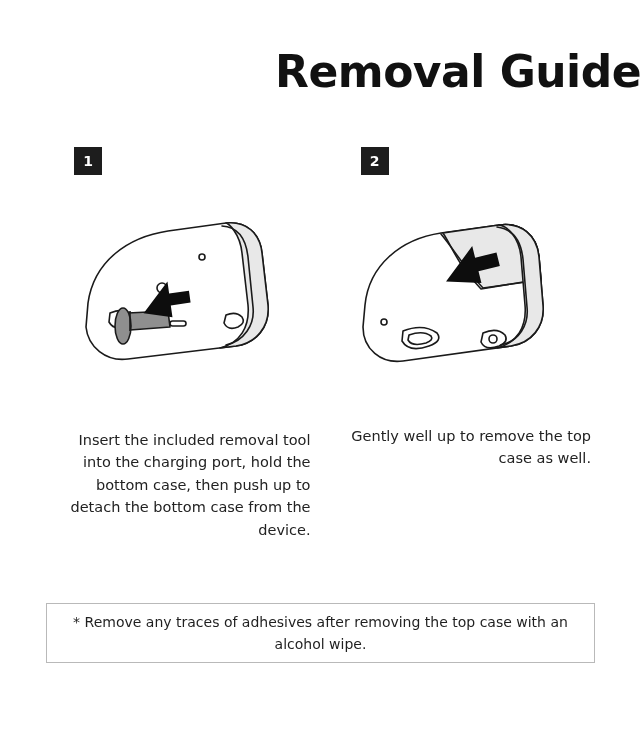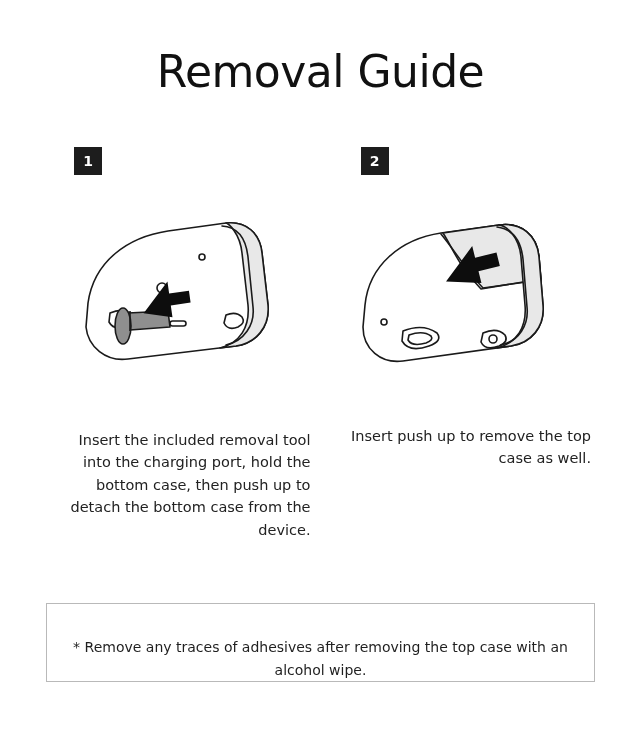--- a/index.html
+++ b/index.html
@@ -14,23 +14,23 @@
     color: #1a1a1a;
     overflow: hidden;
   }
   .page {
     position: relative;
     width: 641px;
     height: 745px;
     box-sizing: border-box;
   }
   .title {
-    text-align: center;
+    text-align: right;
     font-size: 44px;
-    font-weight: normal;
+    font-weight: bold;
     letter-spacing: -0.5px;
     margin: 0;
     padding-top: 46px;
     color: #111111;
   }
   .steps {
     display: flex;
     margin-top: 50px;
     padding: 0 40px;
     box-sizing: border-box;
@@ -75,25 +75,25 @@
     margin-top: 6px;
   }
   .step-2 .caption {
     margin-top: 2px;
   }
   .note-box {
     position: absolute;
     left: 46px;
     right: 46px;
     top: 603px;
-    height: 79px;
+    height: 60px;
     border: 1px solid #b9b9b9;
     box-sizing: border-box;
     display: flex;
-    align-items: flex-end;
+    align-items: center;
     justify-content: center;
   }
   .note-text {
     text-align: center;
     font-size: 14px;
     line-height: 1.6;
     color: #1f1f1f;
     padding: 0 18px;
   }
 </style>
@@ -169,21 +169,21 @@
             <path d="M152 140 q 14 -6 22 2 q 4 7 -6 11 q -14 5 -18 -4 z"></path>
             <circle cx="162" cy="146" r="4"></circle>
           </g>
 
           <g fill="#0d0d0d">
             <path d="M112 82 L 146 54 L 146 66 L 168 66 L 168 80 L 146 80 L 146 92 Z" transform="rotate(-14 140 73)"></path>
           </g>
         </svg>
       </div>
 
-      <div class="caption">Insert push up to remove the top case as well.</div>
+      <div class="caption">Gently well up to remove the top case as well.</div>
     </div>
 
   </div>
 
   <div class="note-box">
     <div class="note-text">* Remove any traces of adhesives after removing the top case with an alcohol wipe.</div>
   </div>
 
 </div>
 

